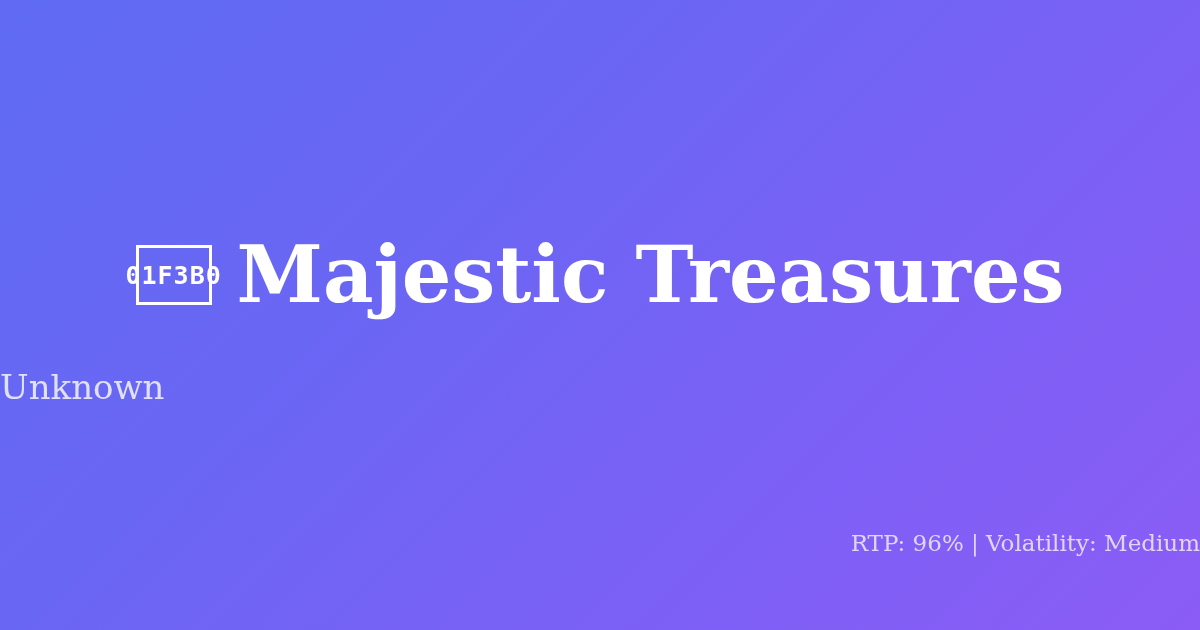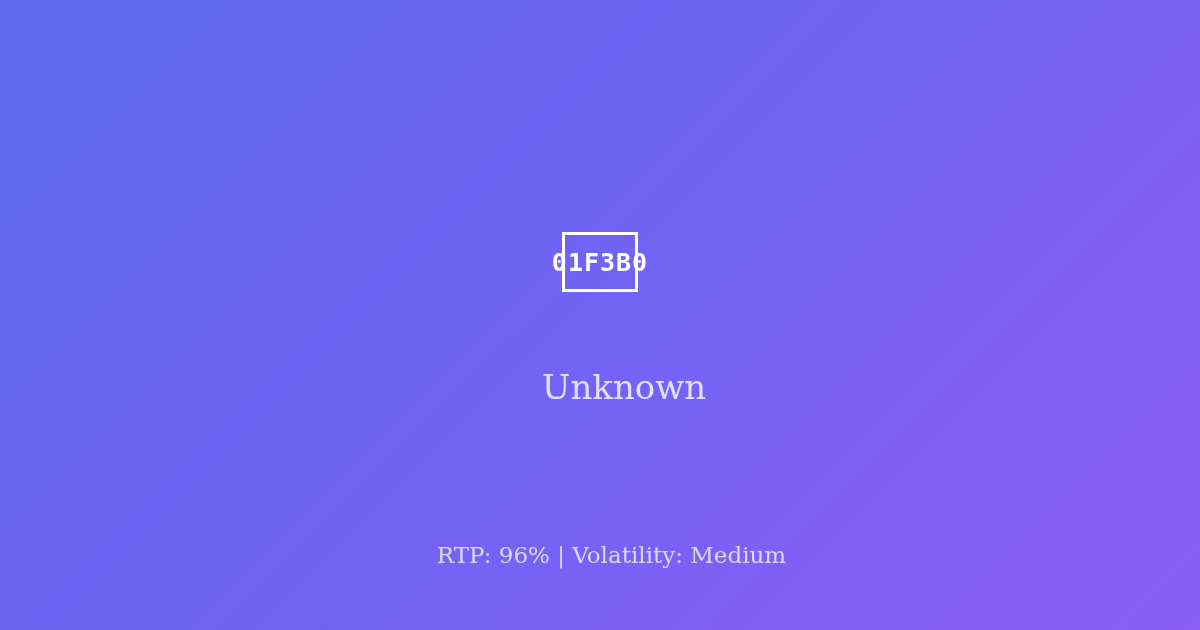--- a/index.html
+++ b/index.html
@@ -74,58 +74,57 @@
     white-space: nowrap;
     letter-spacing: 0px;
   }
 
   
   .game-provider {
     position: absolute;
     left: 0;
     right: 0;
     top: 365px;
-    text-align: center;
     margin: 0;
     font-family: "DejaVu Serif", "Liberation Serif", serif;
     font-weight: 400;
     font-size: 34px;
     line-height: 44px;
     color: rgba(255, 255, 255, 0.80);
-    padding-left: 48px;
   }
 
   
   .game-meta {
     position: absolute;
     left: 0;
     right: 0;
     top: 528px;
-    text-align: center;
-    margin: 12px;
+    text-align: right;
+    margin: 0;
     font-family: "DejaVu Serif", "Liberation Serif", serif;
     font-weight: 400;
     font-size: 23px;
     line-height: 30px;
     color: rgba(255, 255, 255, 0.74);
     padding-left: 23px;
   }
 </style>
 </head>
 <body>
 
 <div class="og-card">
 
   <div class="title-row">
 
     <span class="tofu-glyph">
       <span class="tofu-line">01F</span>
       <span class="tofu-line">3B0</span>
     </span>
 
+    <h1 class="game-title">Majestic Treasures</h1>
 
   </div>
 
   <p class="game-provider">Unknown</p>
 
   <p class="game-meta">RTP: 96% | Volatility: Medium</p>
 
 </div>
 
 </body></html>

